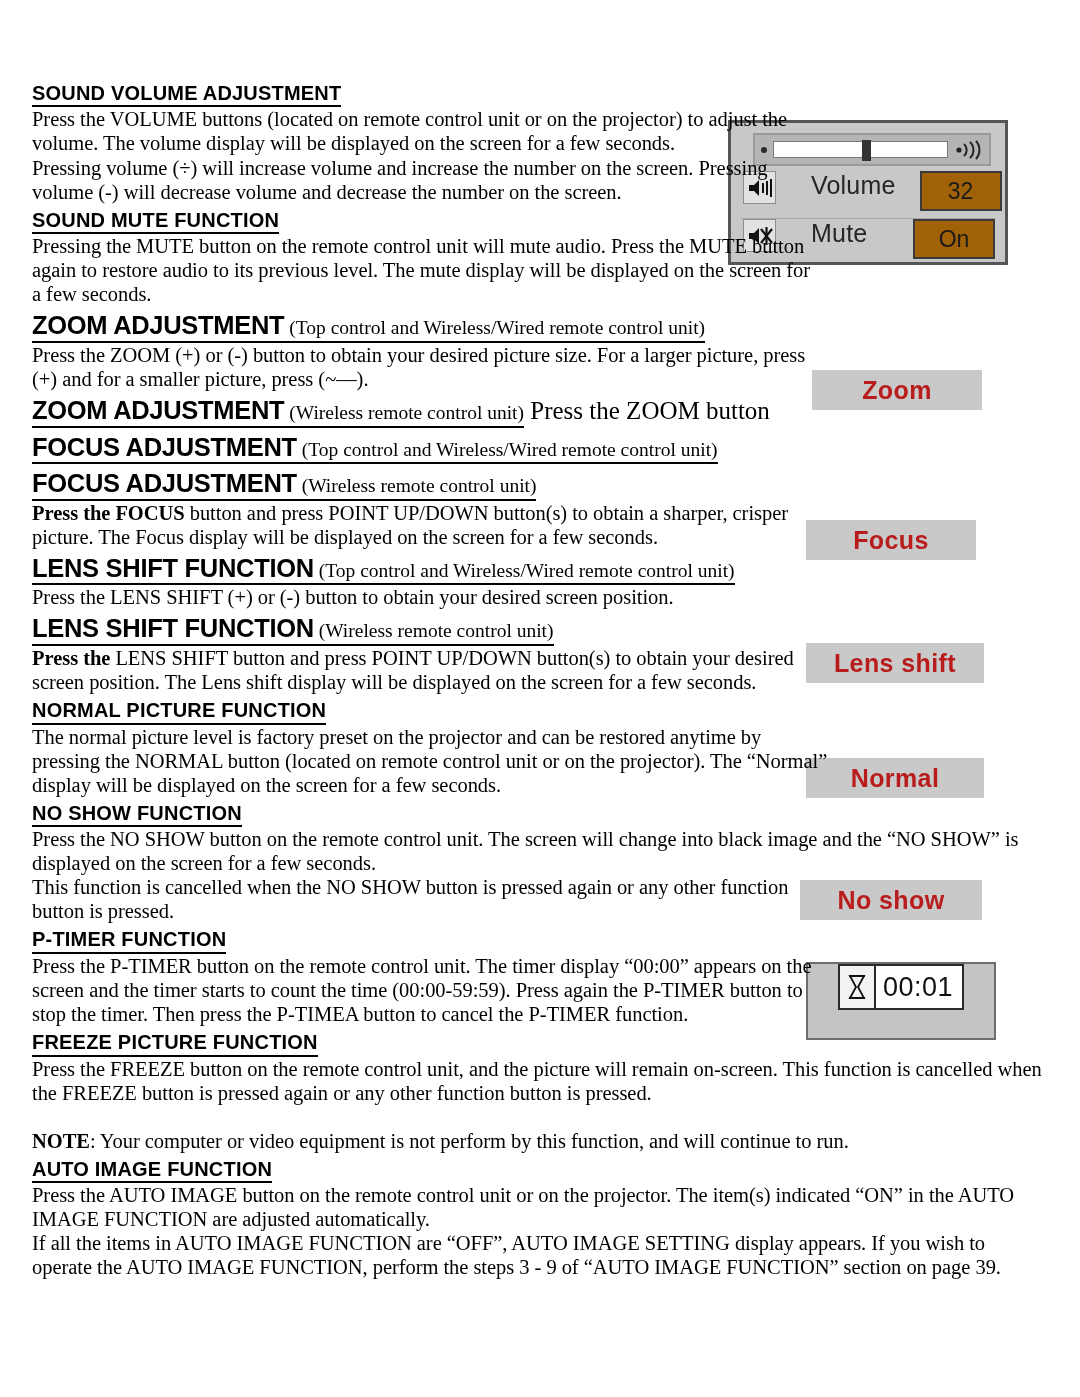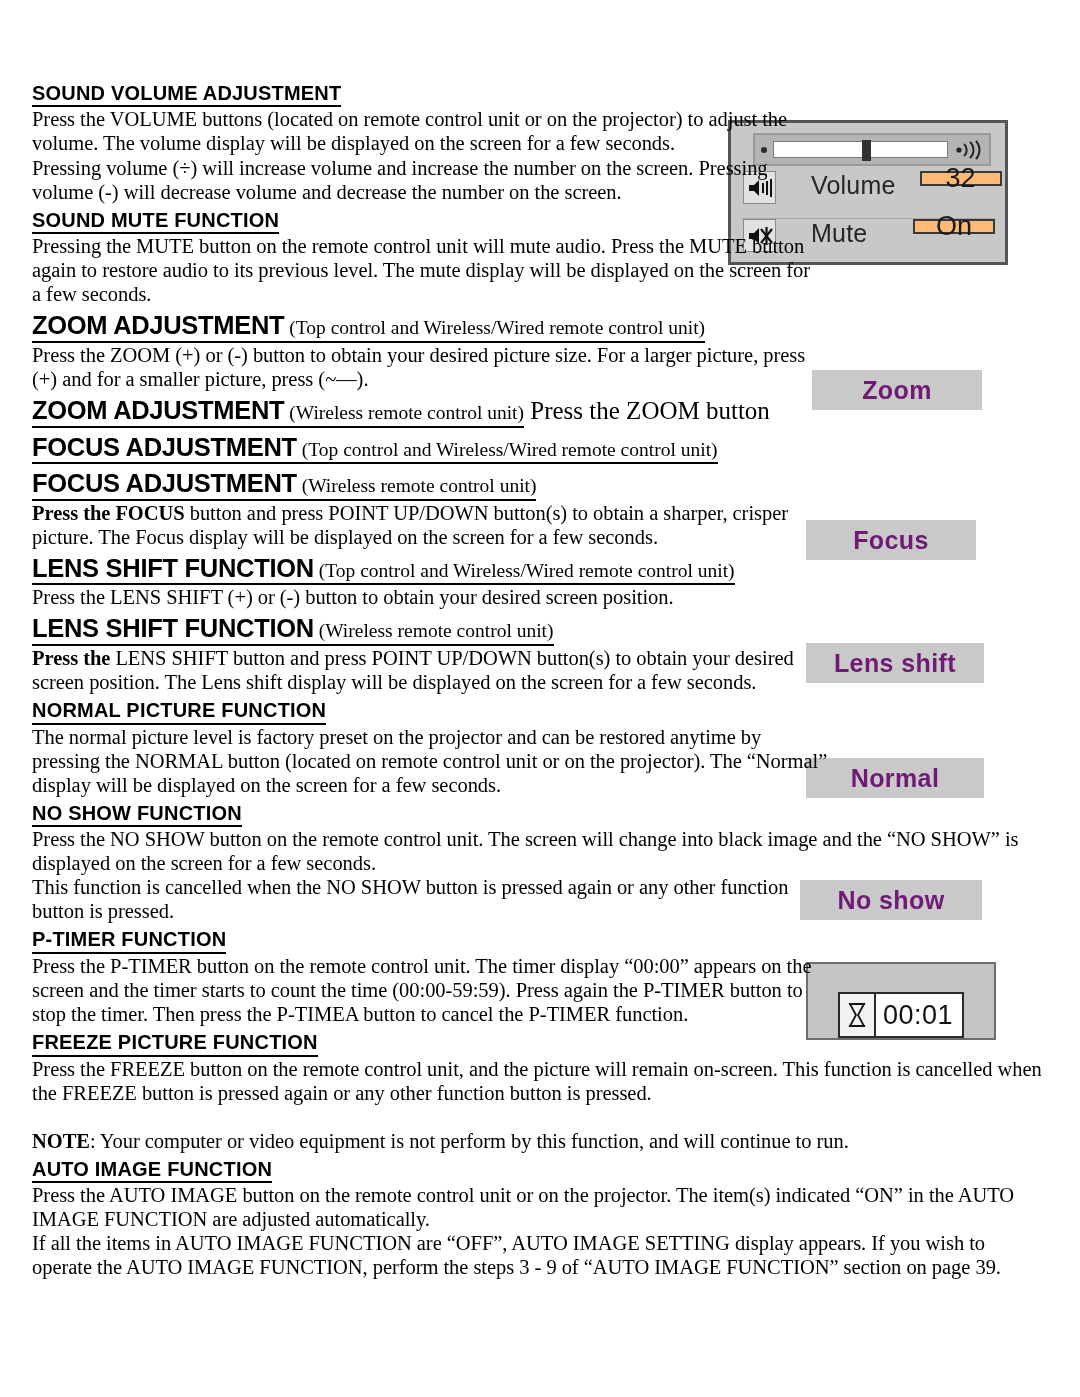--- a/index.html
+++ b/index.html
@@ -80,21 +80,21 @@
   p.body.full { width: 1016px; }
   .b { font-weight: bold; }
   .spacer-line { height: 24px; }
 
   
   .osd {
     position: absolute;
     background: #c9c9c9;
     font-family: "Liberation Sans", "DejaVu Sans", sans-serif;
     font-weight: bold;
-    color: #701a75;
+    color: #b91c1c;
     display: flex;
     align-items: center;
     justify-content: center;
     box-sizing: border-box;
   }
   .osd-label {
     font-size: 25px;
     letter-spacing: 0.4px;
   }
 
@@ -164,41 +164,41 @@
     box-sizing: border-box;
   }
   .vol-name {
     font-size: 25px;
     color: #262626;
     margin-left: 11px;
     flex: 1 1 auto;
     letter-spacing: 0.2px;
   }
   .vol-value {
-    width: 82px; height: 15px;
-    background: #fdba74;
+    width: 82px; height: 40px;
+    background: #a16207;
     border: 2px solid #3a3a3a;
     display: flex; align-items: center; justify-content: center;
-    font-size: 27px;
+    font-size: 23px;
     color: #1a1a1a;
     flex: none;
     box-sizing: border-box;
   }
 
   
   .ptimer-panel {
     position: absolute;
     left: 806px;
     top: 962px;
     width: 190px;
     height: 78px;
     background: #c4c4c4;
     border: 2px solid #6d6d6d;
     display: flex;
-    align-items: flex-end;
+    align-items: flex-start;
     justify-content: center;
     box-sizing: border-box;
   }
   .ptimer-inner {
     display: flex;
     align-items: stretch;
     border: 2px solid #2a2a2a;
     background: #ffffff;
     height: 42px;
   }

